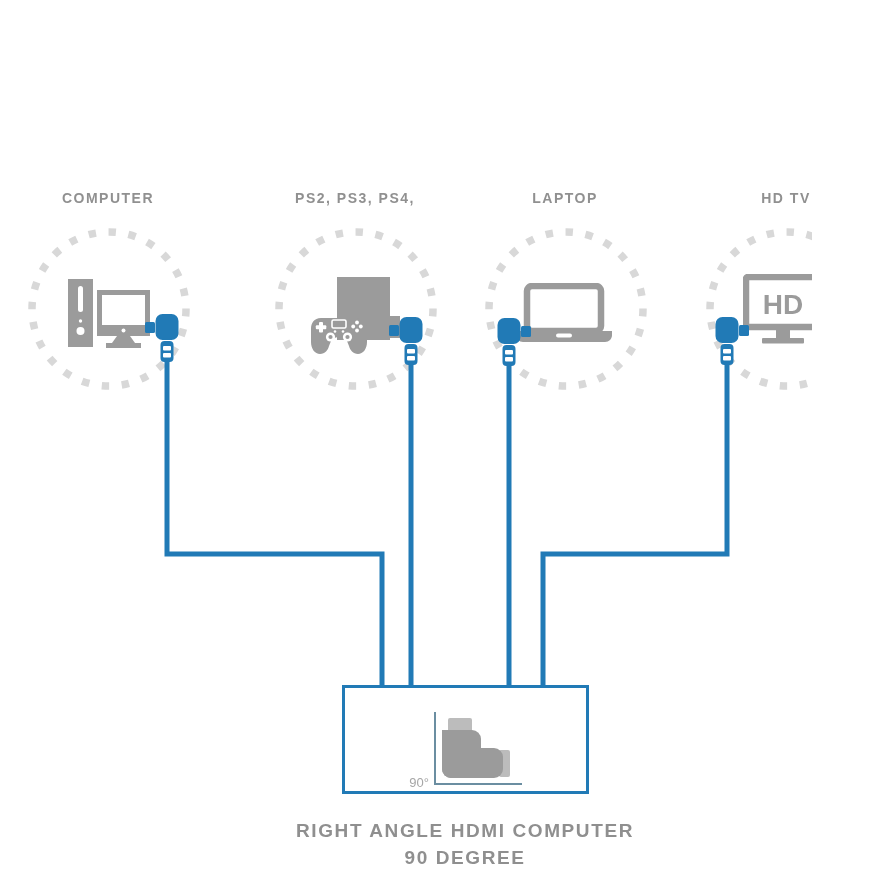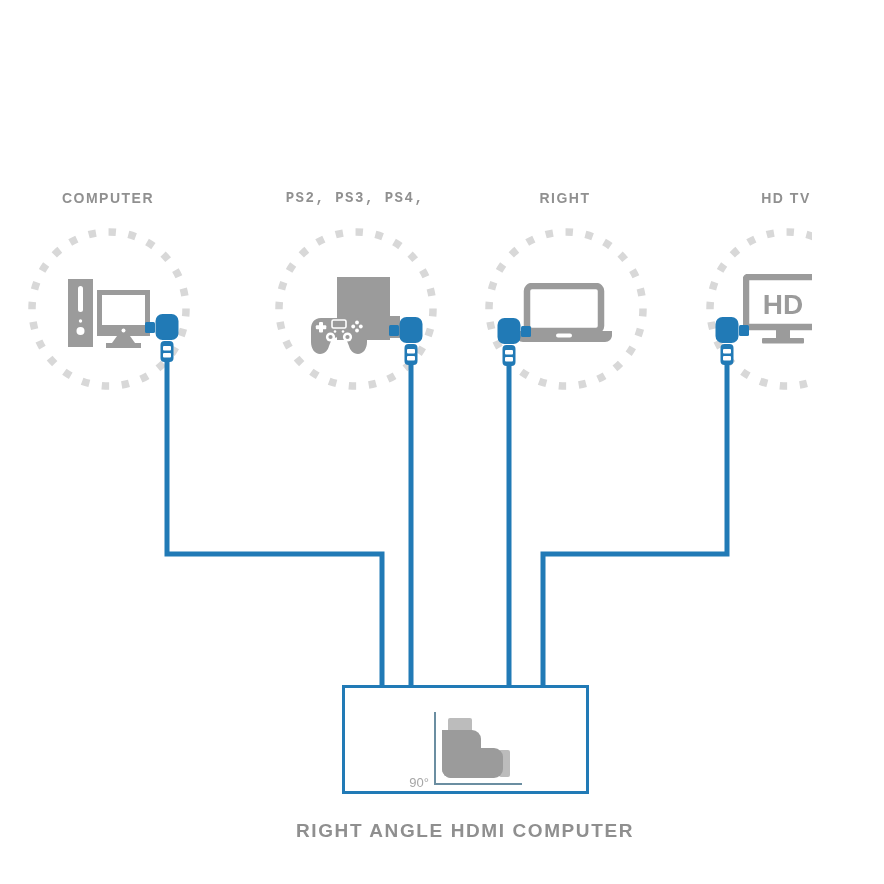--- a/index.html
+++ b/index.html
@@ -47,21 +47,21 @@
       <circle cx="12.5" cy="44" r="1.7" fill="#ffffff"></circle>
       <circle cx="12.5" cy="54" r="4" fill="#ffffff"></circle>
       <rect x="29" y="13" width="53" height="46" fill="#9b9b9b"></rect>
       <rect x="34" y="18" width="43" height="30" fill="#ffffff"></rect>
       <circle cx="55.5" cy="53.5" r="2" fill="#ffffff"></circle>
       <polygon points="49,59 62,59 67,66 44,66" fill="#9b9b9b"></polygon>
       <rect x="38" y="66" width="35" height="5" fill="#9b9b9b"></rect>
     </svg>
   </div>
 
-  <div class="device-group" style="left:245px;font-family:Liberation Mono, monospace;">
+  <div class="device-group" style="left:245px;">
     <div class="device-label">PS2, PS3, PS4,</div>
     <svg class="circle-svg" width="172" height="172" viewBox="0 0 172 172">
       <circle cx="86" cy="86" r="77" fill="none" stroke="#d8d8d8" stroke-width="7.5" stroke-dasharray="7.5 12.6"></circle>
     </svg>
     <svg class="abs" style="left:64px;top:86px;" width="94" height="80" viewBox="0 0 94 80">
       <rect x="28" y="1" width="53" height="63" fill="#9b9b9b"></rect>
       <rect x="81" y="40" width="10" height="22" fill="#9b9b9b"></rect>
       <path d="M12,42 C5,42 2,47 2,53 L2,66 C2,73 6,78 11,78 C16,78 19,74 20,70 L22,65 C24,62 27,61 30,61 C33,61 36,62 38,65 L40,70 C41,74 44,78 49,78 C54,78 58,73 58,66 L58,53 C58,47 55,42 48,42 Z" fill="#9b9b9b"></path>
       <rect x="23" y="44" width="14" height="8" rx="1.5" fill="none" stroke="#ffffff" stroke-width="1.6"></rect>
       <g fill="#ffffff">
@@ -75,21 +75,21 @@
         <circle cx="34" cy="55.5" r="1.3"></circle>
       </g>
       <circle cx="21.5" cy="61" r="4.6" fill="#ffffff"></circle>
       <circle cx="21.5" cy="61" r="2.1" fill="#9b9b9b"></circle>
       <circle cx="38.5" cy="61" r="4.6" fill="#ffffff"></circle>
       <circle cx="38.5" cy="61" r="2.1" fill="#9b9b9b"></circle>
     </svg>
   </div>
 
   <div class="device-group" style="left:455px;">
-    <div class="device-label">RIGHT</div>
+    <div class="device-label">LAPTOP</div>
     <svg class="circle-svg" width="172" height="172" viewBox="0 0 172 172">
       <circle cx="86" cy="86" r="77" fill="none" stroke="#d8d8d8" stroke-width="7.5" stroke-dasharray="7.5 12.6"></circle>
     </svg>
     <svg class="abs" style="left:61px;top:93px;" width="96" height="60" viewBox="0 0 96 60">
       <rect x="11" y="3" width="74" height="45" rx="5" fill="#ffffff" stroke="#9b9b9b" stroke-width="6.5"></rect>
       <path d="M0,48 L96,48 L96,52 C96,56 93,59 89,59 L7,59 C3,59 0,56 0,52 Z" fill="#9b9b9b"></path>
       <rect x="40" y="50.5" width="16" height="4" rx="2" fill="#ffffff"></rect>
     </svg>
   </div>
 
@@ -148,14 +148,15 @@
     <path d="M32,7 L32,79 L119,79" fill="none" stroke="#6b8ea1" stroke-width="2"></path>
     <text x="26" y="82" text-anchor="end" font-size="13" fill="#a6a6a6">90°</text>
     <rect x="45" y="13" width="24" height="15" rx="2" fill="#bcbcbc"></rect>
     <rect x="96" y="45" width="11" height="27" rx="2" fill="#bcbcbc"></rect>
     <rect x="39" y="25" width="39" height="48" rx="9" fill="#9b9b9b"></rect>
     <rect x="39" y="43" width="61" height="30" rx="9" fill="#9b9b9b"></rect>
     <rect x="39" y="25" width="30" height="30" fill="#9b9b9b"></rect>
   </svg>
 
   <div class="caption caption-line1">RIGHT ANGLE HDMI COMPUTER</div>
+  <div class="caption caption-line2">90 DEGREE</div>
 
 </div>
 
 </body></html>

